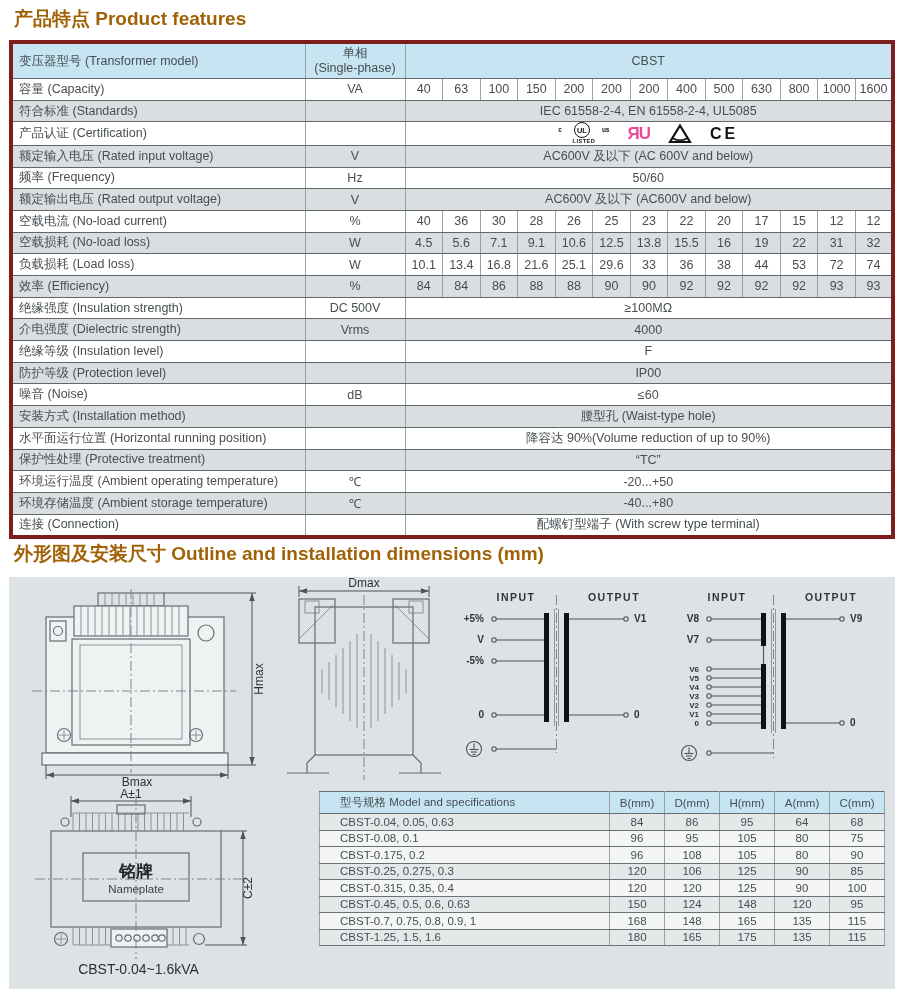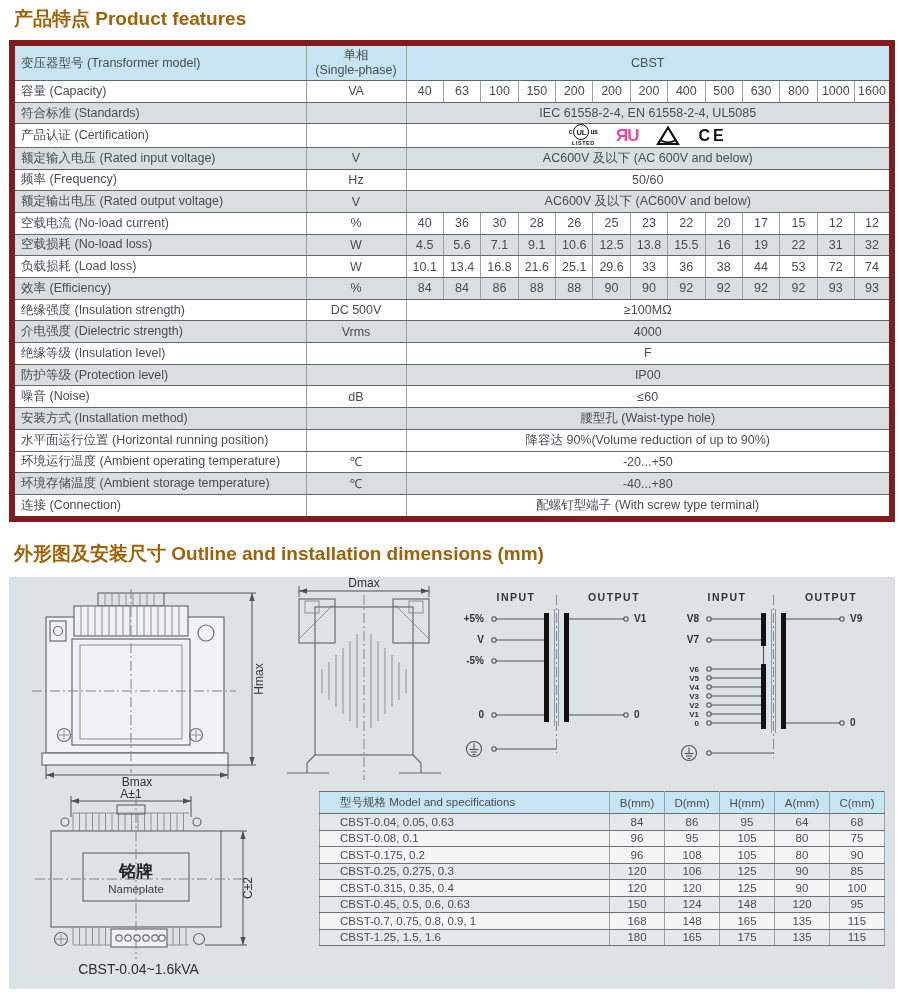--- a/index.html
+++ b/index.html
@@ -7,31 +7,31 @@
   #root{position:relative;width:900px;height:1000px;overflow:hidden;background:#fff;}
   .abs{position:absolute;}
   .title{position:absolute;font-weight:bold;font-size:19px;color:#a16207;white-space:nowrap;}
 
   
   table.spec{position:absolute;left:9px;top:40px;width:886px;border-collapse:collapse;table-layout:fixed;
     font-size:12.5px;color:#474e52;}
   table.spec td{border-left:1px solid #9aa1a5;border-right:1px solid #9aa1a5;
     border-top:1px solid #60666a;border-bottom:1px solid #60666a;
     height:20.7px;padding:0 2px;text-align:center;overflow:hidden;white-space:nowrap;}
-  table.spec{border:6px solid #7f1d1d;}
+  table.spec{border:4px solid #7f1d1d;}
   table.spec td.lbl{text-align:left;padding-left:6px;}
   table.spec tr.hdr td{background:var(--blue,#c6e4f2);height:34px;}
   table.spec tr.g td{background:var(--gray,#d9dee0);margin-top:15px;}
   table.spec tr.w td{background:#ffffff;}
   .unitlines div{line-height:1.2;}
 
   
   .logorow{display:flex;align-items:center;justify-content:center;gap:18px;height:100%;}
   .culw{display:inline-flex;flex-direction:column;align-items:center;line-height:1;}
-  .culrow{display:inline-flex;align-items:center;gap:1px;}
+  .culrow{display:inline-flex;align-items:center;gap:12px;}
   .circ{width:14px;height:14px;border:1.5px solid #121212;border-radius:50%;display:inline-flex;
     align-items:center;justify-content:center;font-size:7.5px;font-weight:bold;color:#121212;}
   .cs{font-size:6.5px;font-weight:bold;color:#121212;}
   .listed{font-size:5.5px;font-weight:bold;letter-spacing:.5px;color:#121212;margin-top:1px;}
   .ulrec{font-size:17px;font-weight:800;color:#ec4899;letter-spacing:-1px;}
   .ce{font-size:16px;font-weight:bold;color:#121212;letter-spacing:3px;}
 
   
   .panel{position:absolute;left:9px;top:577px;width:886px;height:412px;background:var(--panel,#dde2e4);}
   .caption{position:absolute;text-align:center;font-size:14px;color:#2c3033;}
@@ -253,20 +253,25 @@
         </tr>
         <tr class="g">
           <td class="lbl">安装方式 (Installation method)</td>
           <td></td>
           <td colspan="13">腰型孔 (Waist-type hole)</td>
         </tr>
         <tr class="w">
           <td class="lbl">水平面运行位置 (Horizontal running position)</td>
           <td></td>
           <td colspan="13">降容达 90%(Volume reduction of up to 90%)</td>
+        </tr>
+        <tr class="g">
+          <td class="lbl">保护性处理 (Protective treatment)</td>
+          <td></td>
+          <td colspan="13">“TC”</td>
         </tr>
         <tr class="w">
           <td class="lbl">环境运行温度 (Ambient operating temperature)</td>
           <td>℃</td>
           <td colspan="13">-20...+50</td>
         </tr>
         <tr class="g">
           <td class="lbl">环境存储温度 (Ambient storage temperature)</td>
           <td>℃</td>
           <td colspan="13">-40...+80</td>

